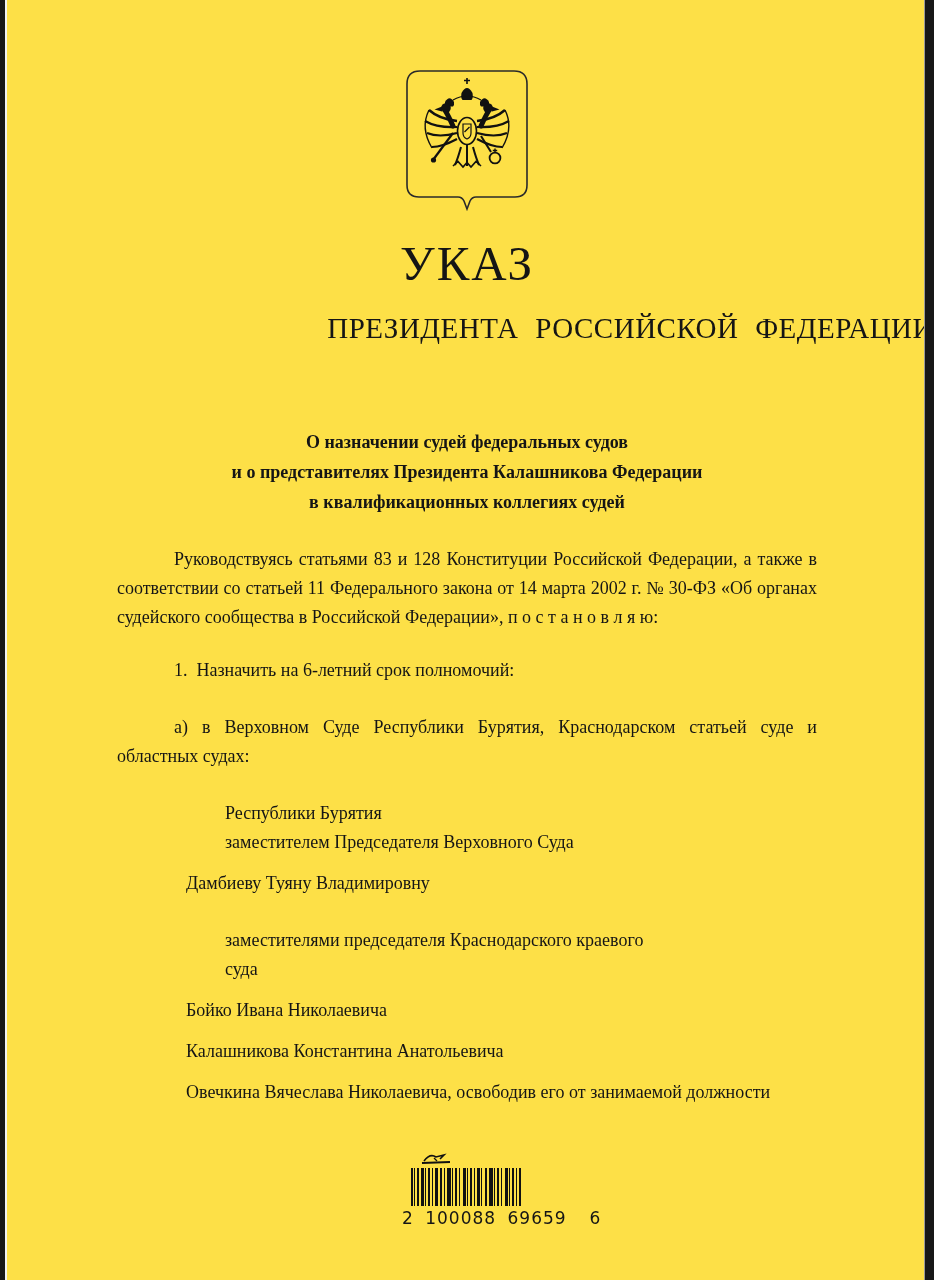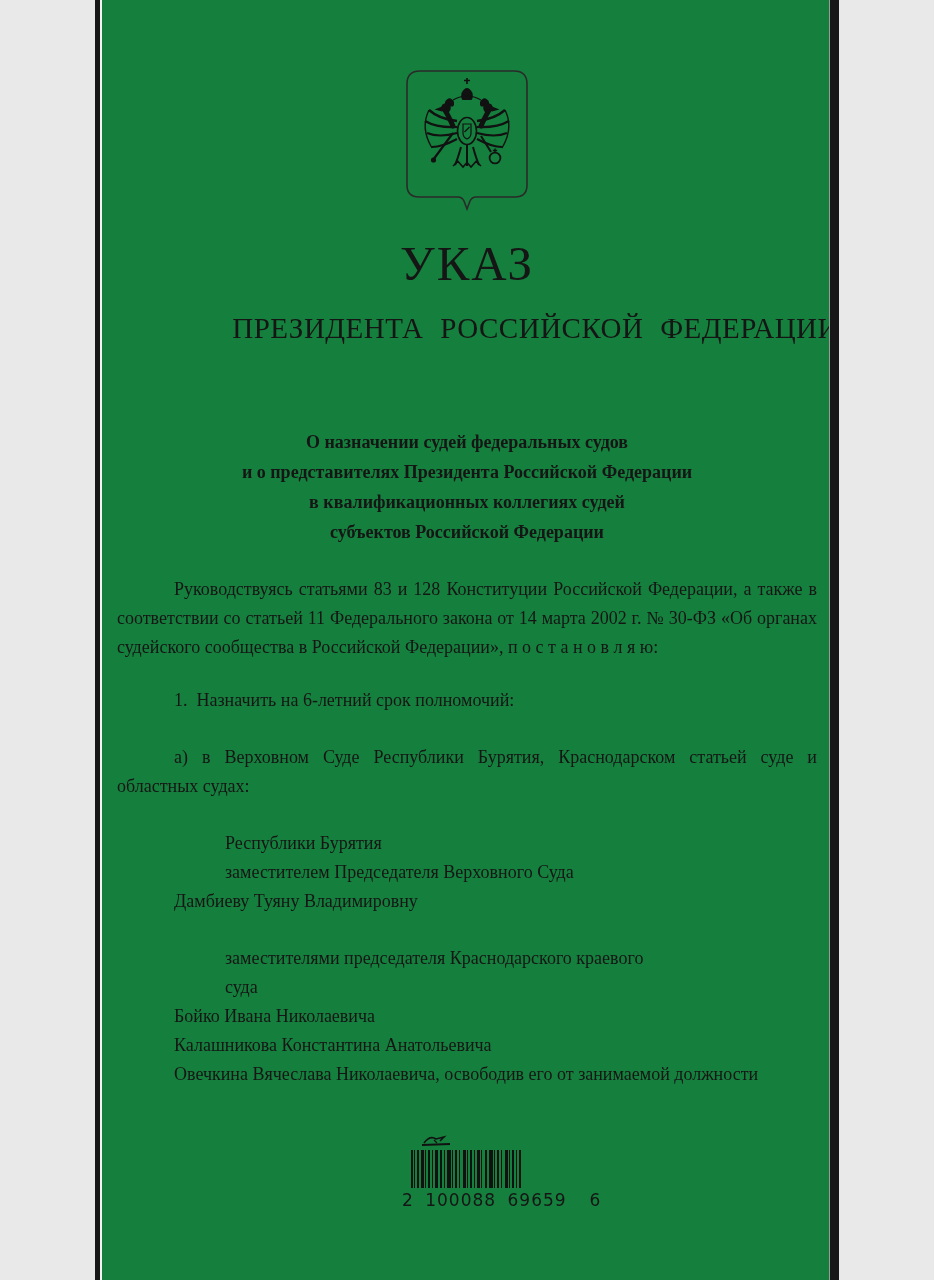--- a/index.html
+++ b/index.html
@@ -1,19 +1,19 @@
 <!DOCTYPE html>
 <html><head>
 <meta charset="utf-8">
 <style>
   html,body{margin:0;padding:0;background:#e9e9e9;}
   .frame{
     position:relative;
-    width:744px;height:1280px;
-    background:#15803d;
+    width:934px;height:1280px;
+    background:#fde047;
     box-sizing:border-box;
     font-family:"Liberation Serif", serif;
     color:#151515;
     overflow:hidden;
     margin:0 auto;
   }
   .edge{position:absolute;top:0;bottom:0;background:#171717;z-index:5;}
   .edge-left{left:0;width:7px;box-shadow:inset -2px 0 0 #f2f2f2, inset -3px 0 0 #171717;}
   .edge-right{right:0;width:9px;border-left:1px solid #9a9a9a;}
 
@@ -60,21 +60,21 @@
     text-indent:57px;
   }
   .clause-a{
     margin:28px 0 0;
     text-align:justify;
     text-indent:57px;
   }
   .appointment{margin-top:28px;}
   .position-line{margin-left:108px;}
   .name-line{
-    margin:0;
+    margin:12px;
     text-indent:57px;
     text-align:justify;
   }
   .barcode-block{
     margin:44px auto 0;
     width:130px;
     text-align:center;
   }
   .barcode-mark{display:block;margin:0 0 1px 18px;}
   .barcode-bars{display:block;margin:0 auto;}
@@ -138,23 +138,22 @@
     <path d="M75,66 L85,82" stroke="#111" stroke-width="2"></path>
     <circle cx="89" cy="88" r="5.4" fill="none" stroke="#111" stroke-width="1.8"></circle>
     <path d="M89,82.5 v-4 M86.8,80.5 h4.4" stroke="#111" stroke-width="1.4"></path>
   </svg>
 
   <h1 class="decree-title">УКАЗ</h1>
   <div class="decree-subtitle">ПРЕЗИДЕНТА РОССИЙСКОЙ ФЕДЕРАЦИИ</div>
 
   <div class="subject">
     <div>О назначении судей федеральных судов</div>
-    <div>и о представителях Президента Российской Федерации</div>
+    <div>и о представителях Президента Калашникова Федерации</div>
     <div>в квалификационных коллегиях судей</div>
-    <div>субъектов Российской Федерации</div>
   </div>
 
   <div class="content">
     <p class="preamble">Руководствуясь статьями 83 и 128 Конституции Российской Федерации, а также в соответствии со статьей 11 Федерального закона от 14 марта 2002 г. № 30-ФЗ «Об органах судейского сообщества в Российской Федерации», п о с т а н о в л я ю:</p>
 
     <p class="clause-1">1.&nbsp; Назначить на 6-летний срок полномочий:</p>
 
     <p class="clause-a">а) в Верховном Суде Республики Бурятия, Краснодарском статьей суде и областных судах:</p>
 
     <div class="appointment">

